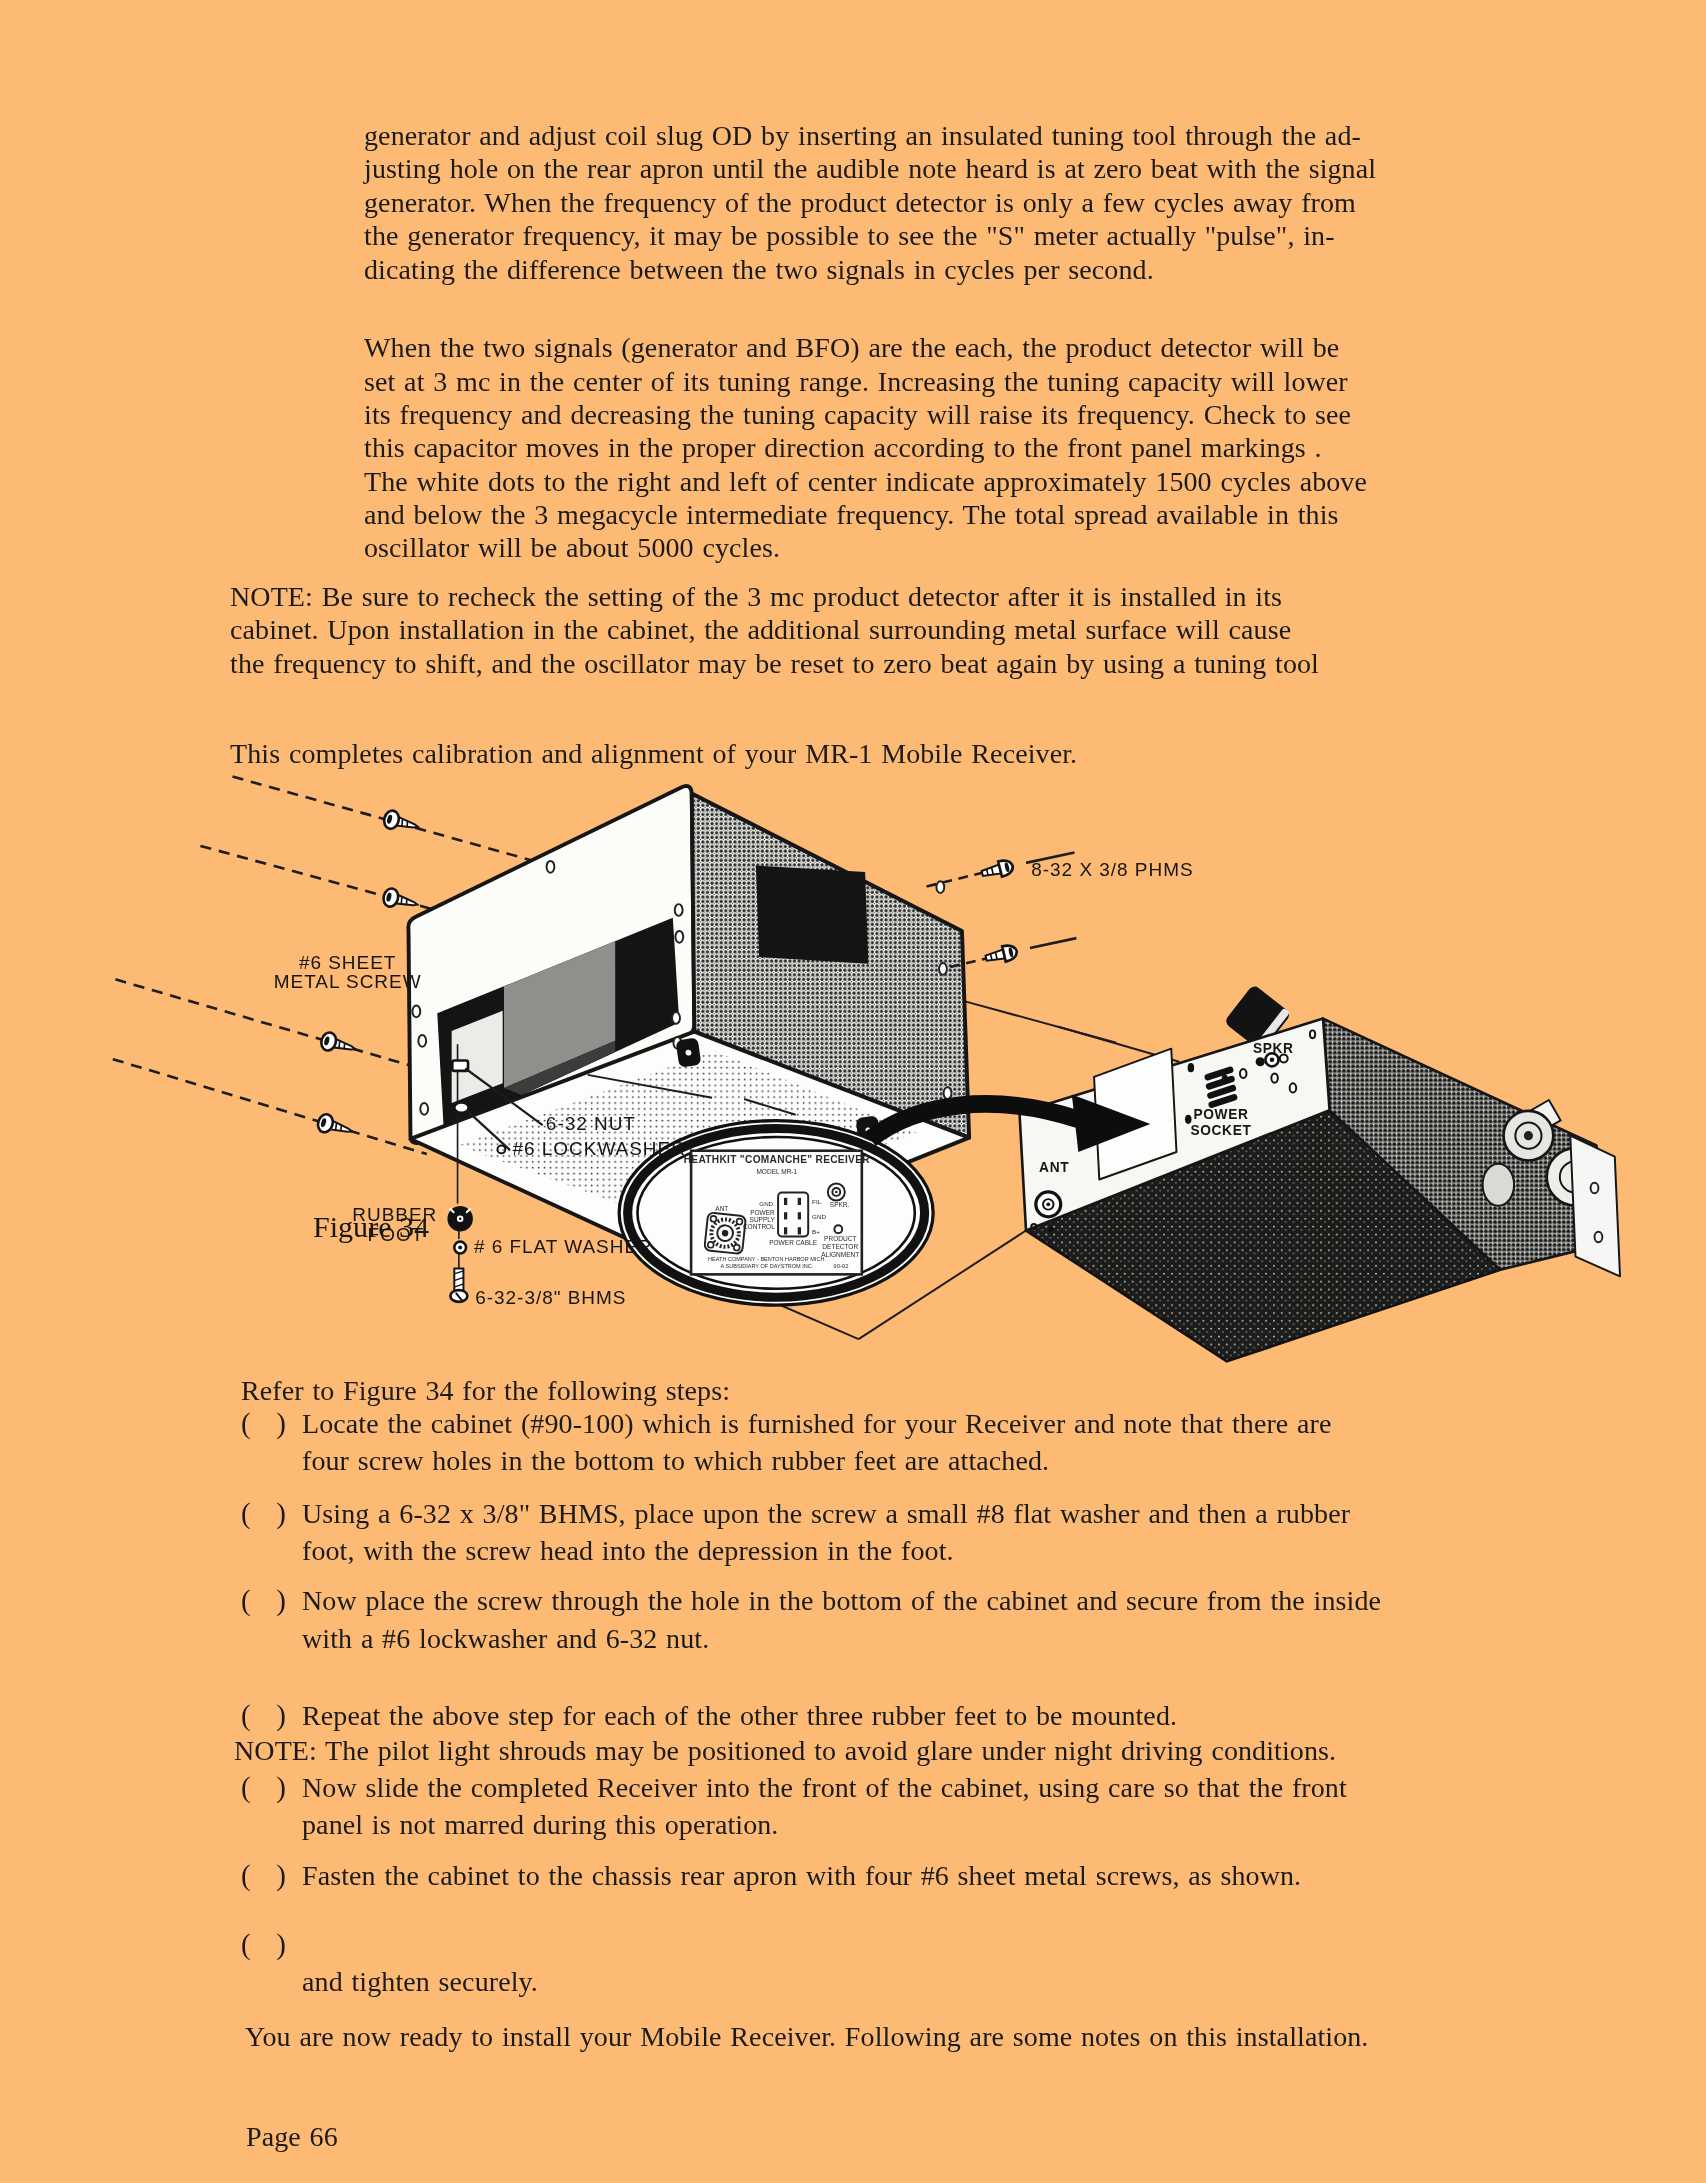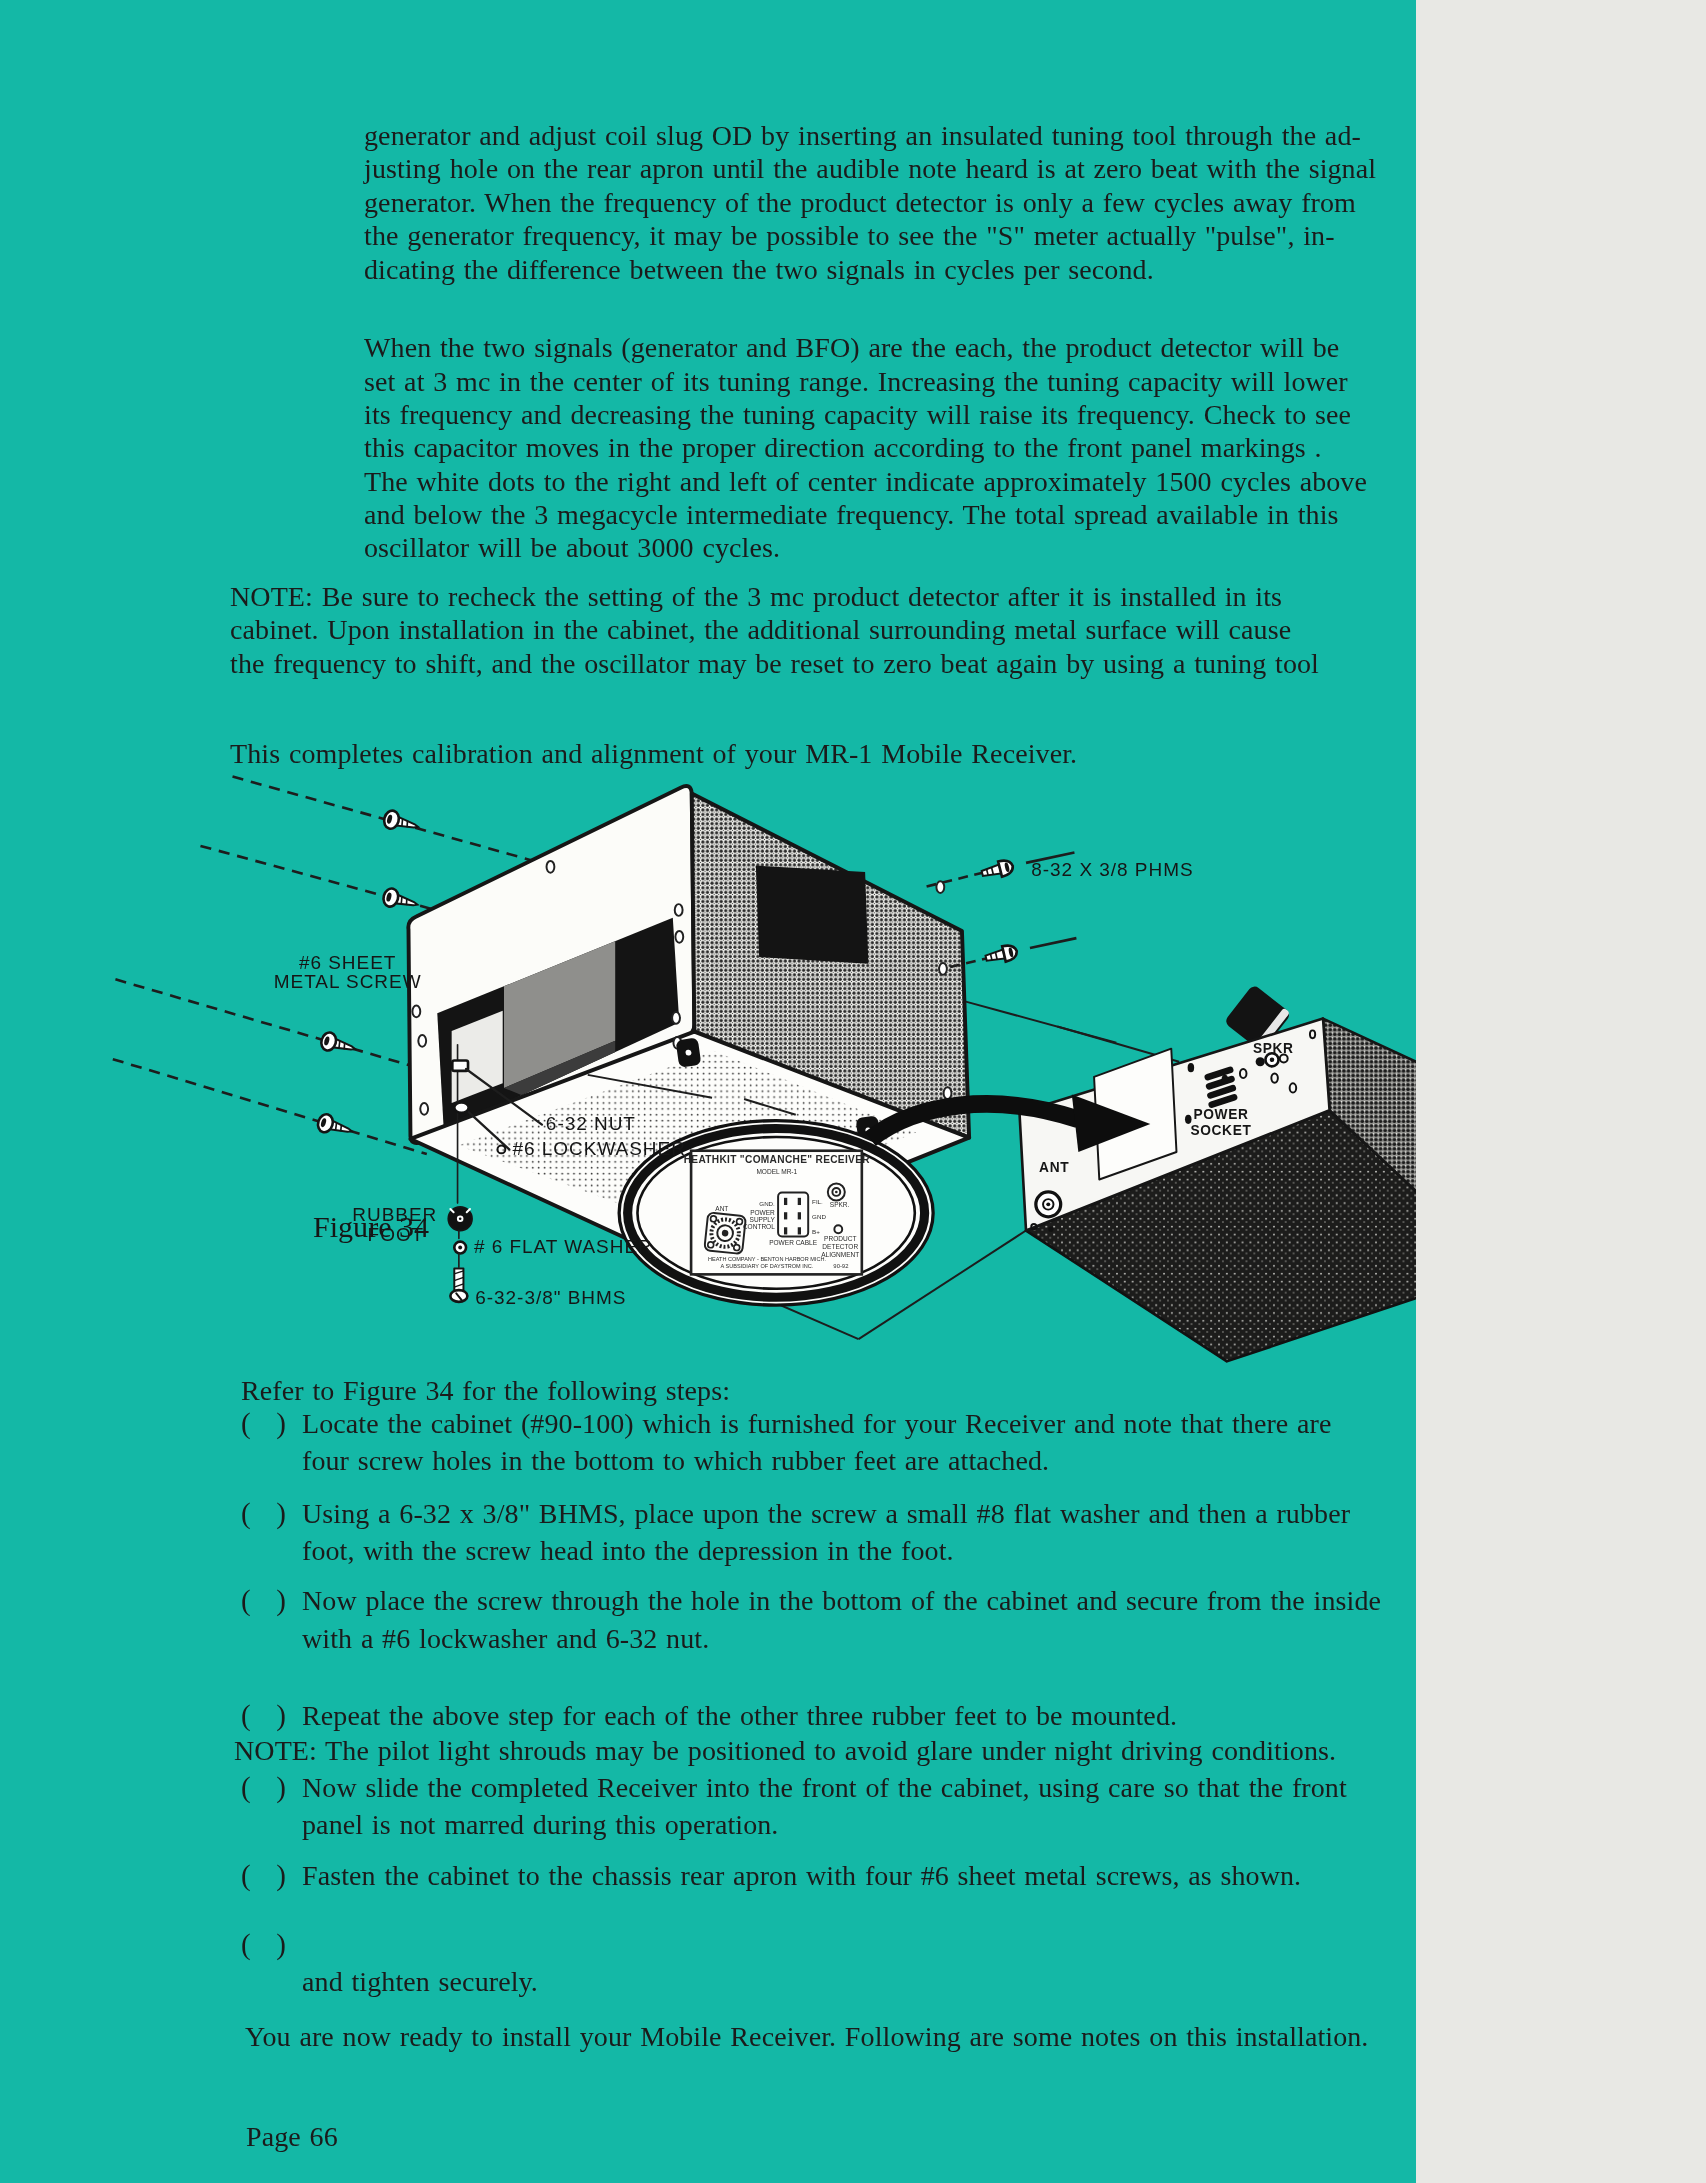--- a/index.html
+++ b/index.html
@@ -1,16 +1,16 @@
 <!DOCTYPE html>
 <html style="font-size:10.5px"><head>
 <meta charset="utf-8">
 <style>
   html,body{margin:0;padding:0;background:#e8e8e4;}
-  #page{position:relative;width:1416px;height:2183px;background:#14b8a6;overflow:hidden;
+  #page{position:relative;width:1706px;height:2183px;background:#fdba74;overflow:hidden;
         font-family:"Liberation Serif",serif;color:#1b1b1b;}
   .ln{position:absolute;white-space:nowrap;font-size:28px;line-height:33px;letter-spacing:0.1px;word-spacing:1.6px;}
   .mark{position:absolute;white-space:nowrap;font-size:29px;letter-spacing:9.2px;}
   .fig-label{font-family:"Liberation Sans",sans-serif;font-size:29px;letter-spacing:1.5px;fill:#161616;}
   .fig-label-sm{font-family:"Liberation Sans",sans-serif;font-size:21px;letter-spacing:1px;fill:#161616;font-weight:bold;}
   .plate-t{font-family:"Liberation Sans",sans-serif;fill:#2a2a2a;}
   .caption{font-family:"Liberation Serif",serif;font-size:46px;fill:#161616;}
   svg{position:absolute;left:0;top:753px;}
   svg *{vector-effect:none;}
 </style>
@@ -24,21 +24,21 @@
   <div class="ln" style="left:364px;top:186px">generator.  When the frequency of the product detector is only a few cycles away from</div>
   <div class="ln" style="left:364px;top:219px">the generator frequency,  it may be possible to see the "S" meter actually "pulse",  in-</div>
   <div class="ln" style="left:364px;top:253px">dicating the difference between the two signals in cycles per second.</div>
 
   <div class="ln" style="left:364px;top:331px">When the two signals (generator and BFO) are the each, the product detector will be</div>
   <div class="ln" style="left:364px;top:365px">set at 3 mc in the center of its tuning range.  Increasing the tuning capacity will lower</div>
   <div class="ln" style="left:364px;top:398px">its frequency and decreasing the tuning capacity will raise its frequency.  Check to see</div>
   <div class="ln" style="left:364px;top:431px">this capacitor moves in the proper direction according to the front panel markings .</div>
   <div class="ln" style="left:364px;top:465px">The white dots to the right and left of center indicate approximately 1500 cycles above</div>
   <div class="ln" style="left:364px;top:498px">and below the 3 megacycle intermediate frequency.  The total spread available in this</div>
-  <div class="ln" style="left:364px;top:531px">oscillator will be about 3000 cycles.</div>
+  <div class="ln" style="left:364px;top:531px">oscillator will be about 5000 cycles.</div>
 
   <div class="ln" style="left:230px;top:580px">NOTE:  Be sure to recheck the setting of the 3 mc product detector after it is installed in its</div>
   <div class="ln" style="left:230px;top:613px">cabinet.  Upon installation in the cabinet, the additional surrounding metal surface will cause</div>
   <div class="ln" style="left:230px;top:647px">the frequency to shift, and the oscillator may be reset to zero beat again by using a tuning tool</div>
 
   <div class="ln" style="left:230px;top:737px">This completes calibration and alignment of your MR-1 Mobile Receiver.</div>
 
   <svg width="1706" height="628" viewBox="0 0 2607 960">
     <defs>
       <pattern id="htLight" width="9" height="9" patternUnits="userSpaceOnUse">

